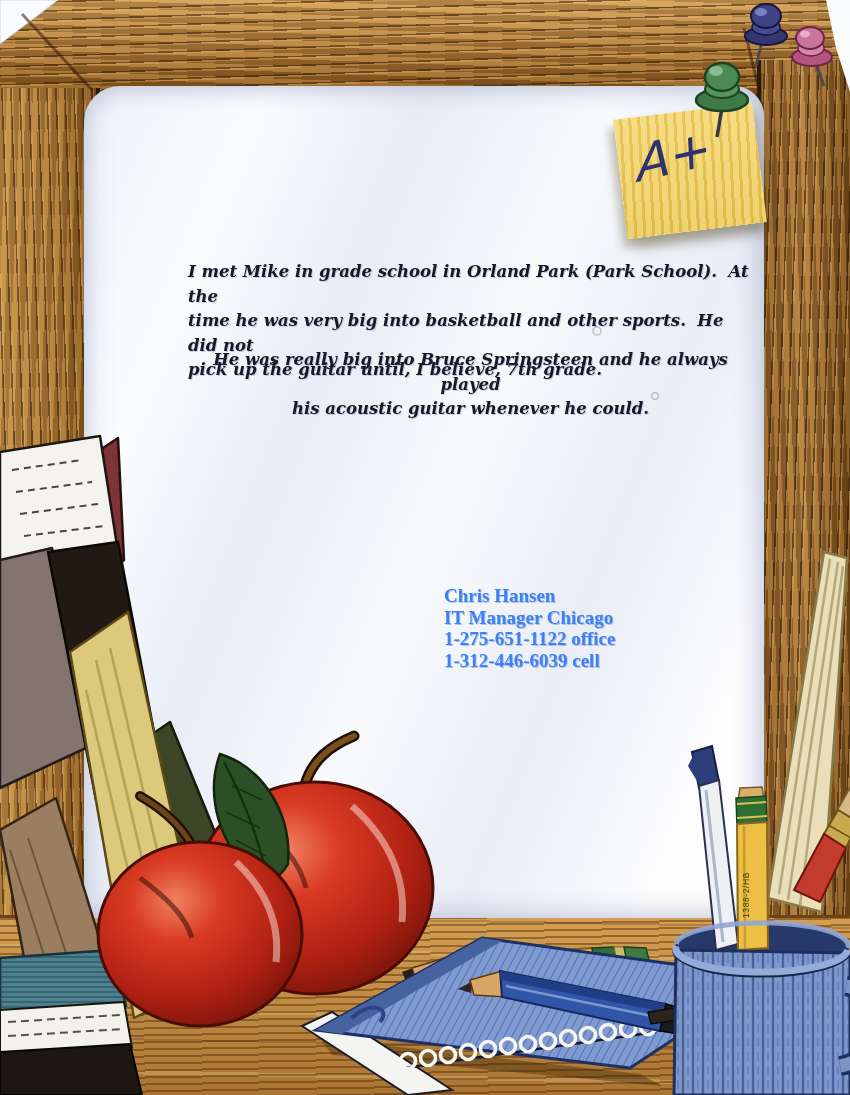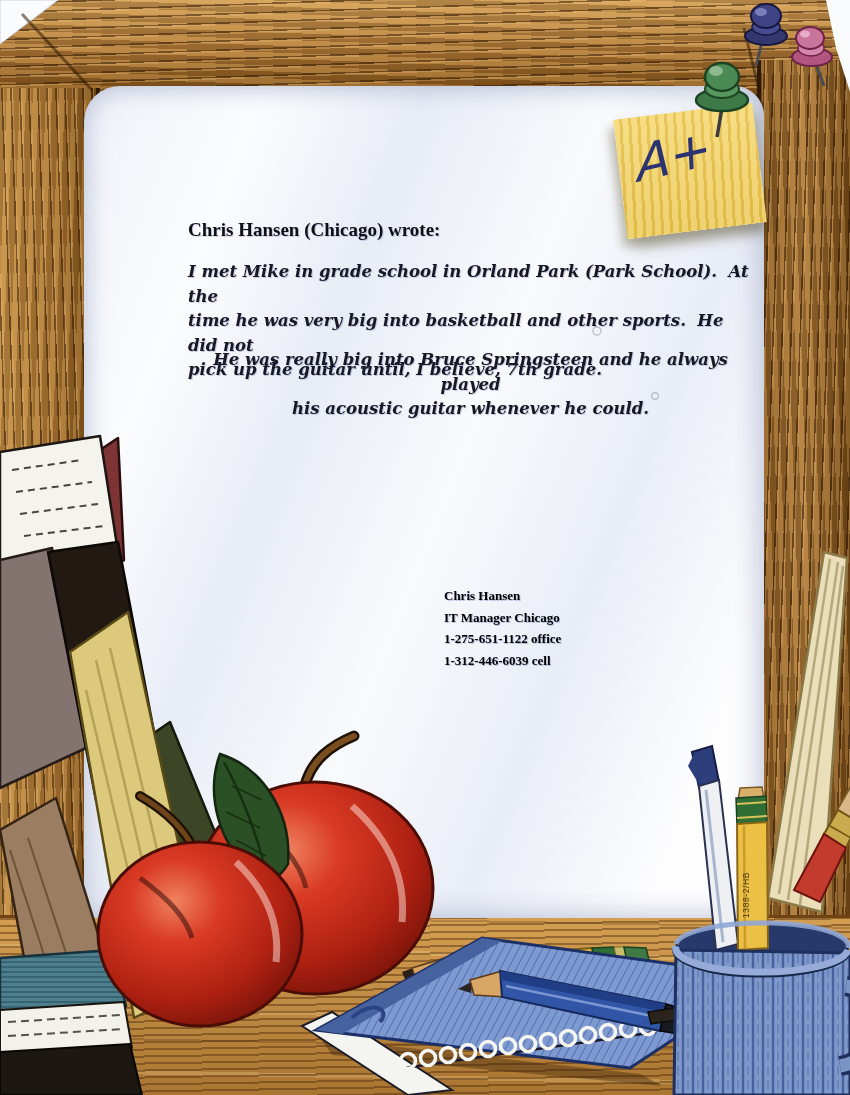--- a/index.html
+++ b/index.html
@@ -71,22 +71,22 @@
     text-shadow:1px 1px 0 rgba(60,80,170,.22);
   }
   .para{
     left:188px;width:565px;white-space:pre-wrap;
     font-family:"DejaVu Serif",serif;font-style:italic;font-weight:bold;
     font-size:16.5px;line-height:24.5px;color:#181822;
     text-shadow:1px 1px 0 rgba(60,80,170,.25);
   }
   .p1{top:260px;} .p2{top:348px;text-align:center;} .p3{top:404px;} .p4{top:526px;}
   .signature{
-    left:444px;top:585px;font-weight:bold;font-size:13px;line-height:21.5px;
-    color:#000000;text-shadow:1px 1px 0 rgba(50,70,170,.30);
+    left:444px;top:585px;font-weight:bold;font-size:19px;line-height:21.5px;
+    color:#3b82f6;text-shadow:1px 1px 0 rgba(50,70,170,.30);
   }
   .pencil-label{
     position:absolute;left:741px;top:843px;width:16px;height:104px;z-index:5;
     writing-mode:vertical-rl;transform:rotate(180deg);
     font-family:"Liberation Sans",sans-serif;font-size:8.5px;letter-spacing:.6px;
     color:#41350e;text-align:center;
   }
 </style>
 </head>
 <body>
@@ -281,21 +281,20 @@
       <path d="M846,986 C884,992 888,1058 840,1066" fill="none" stroke="#7b94c6" stroke-width="13"></path>
       <path d="M858,1002 C868,1014 868,1038 858,1050" fill="none" stroke="#dbe3f2" stroke-width="4"></path>
       <path d="M674,948 A 88 26 0 0 0 850,952" fill="none" stroke="#152647" stroke-width="3"></path>
       <path d="M676,946 A 86 24 0 0 0 848,950" fill="none" stroke="#96abd8" stroke-width="7"></path>
       <path d="M676,944 A 86 23 0 0 1 848,948" fill="none" stroke="#8fa6d6" stroke-width="5" opacity=".9"></path>
     </g>
   </svg>
 
   <div class="pencil-label">1388-2/HB</div>
 
-  <div class="txt letter-header">Chris Hansen (Chicago) wrote:</div>
   <div class="txt para p1">I met Mike in grade school in Orland Park (Park School).  At the
 time he was very big into basketball and other sports.  He did not
 pick up the guitar until, I believe, 7th grade.</div>
   <div class="txt para p2">He was really big into Bruce Springsteen and he always played
 his acoustic guitar whenever he could.</div>
   <div class="txt signature">
     <div>Chris Hansen</div>
     <div>IT Manager Chicago</div>
     <div>1-275-651-1122 office</div>
     <div>1-312-446-6039 cell</div>

